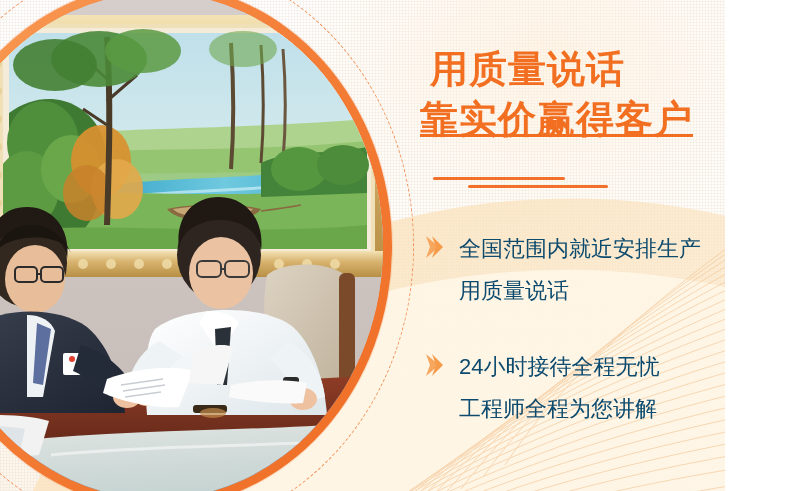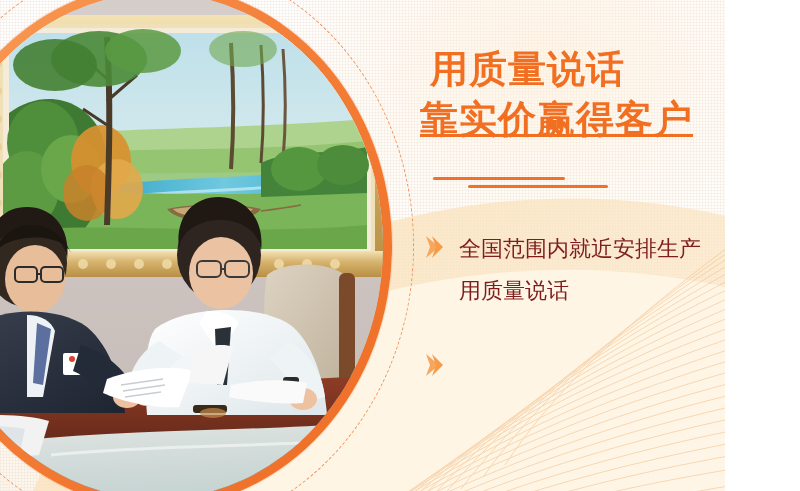--- a/index.html
+++ b/index.html
@@ -119,21 +119,21 @@
   .dv.bot { left:35px; top:11px; width:140px; }
 
   .bullets { position:absolute; top:228px; left:8px; width:380px; }
   .bullet { display:flex; align-items:flex-start; margin-bottom:34px; }
   .arrow-icon {
     flex:0 0 auto;
     width:22px; height:26px;
     margin-top:6px; margin-right:14px;
   }
   .arrow-icon svg { display:block; width:100%; height:100%; }
-  .b-text { color:#7f1d1d; font-size:22px; line-height:42px; white-space:nowrap; }
+  .b-text { color:#0c4a6e; font-size:22px; line-height:42px; white-space:nowrap; }
 </style>
 </head>
 <body>
 
 <div id="banner">
 
   <div class="bg-base"></div>
   <div class="bg-texture"></div>
   <div class="wash-tr"></div>
   <div class="swoosh-a"></div>
@@ -396,18 +396,20 @@
       </div>
 
       <div class="bullet">
         <span class="arrow-icon">
           <svg viewBox="0 0 22 26" aria-hidden="true">
             <path d="M3 2 L16 13 L3 24 L7 13 Z" fill="#f7a65e"></path>
             <path d="M9 2 L20 13 L9 24 L13 13 Z" fill="#f59b4a"></path>
           </svg>
         </span>
         <span class="b-text-wrap">
+          <div class="b-text">24小时接待全程无忧</div>
+          <div class="b-text">工程师全程为您讲解</div>
         </span>
       </div>
 
     </div>
   </div>
 </div>
 
 </body></html>

